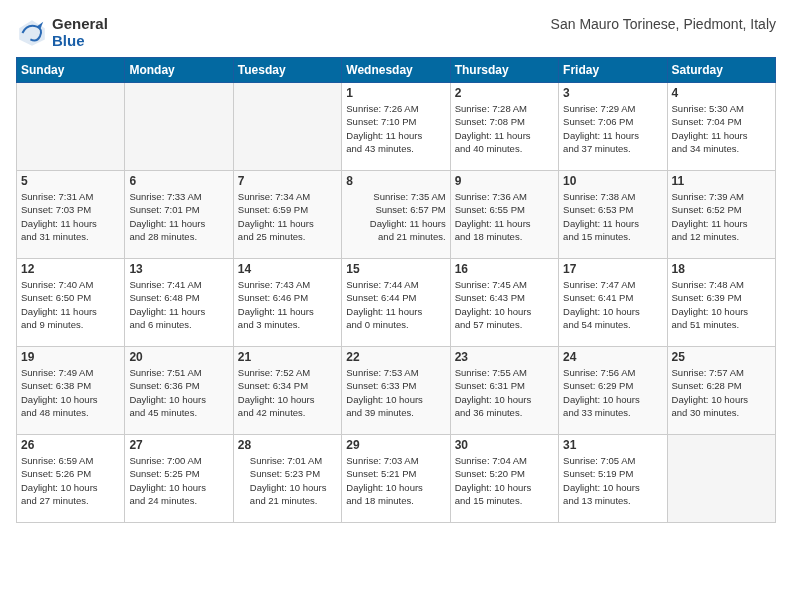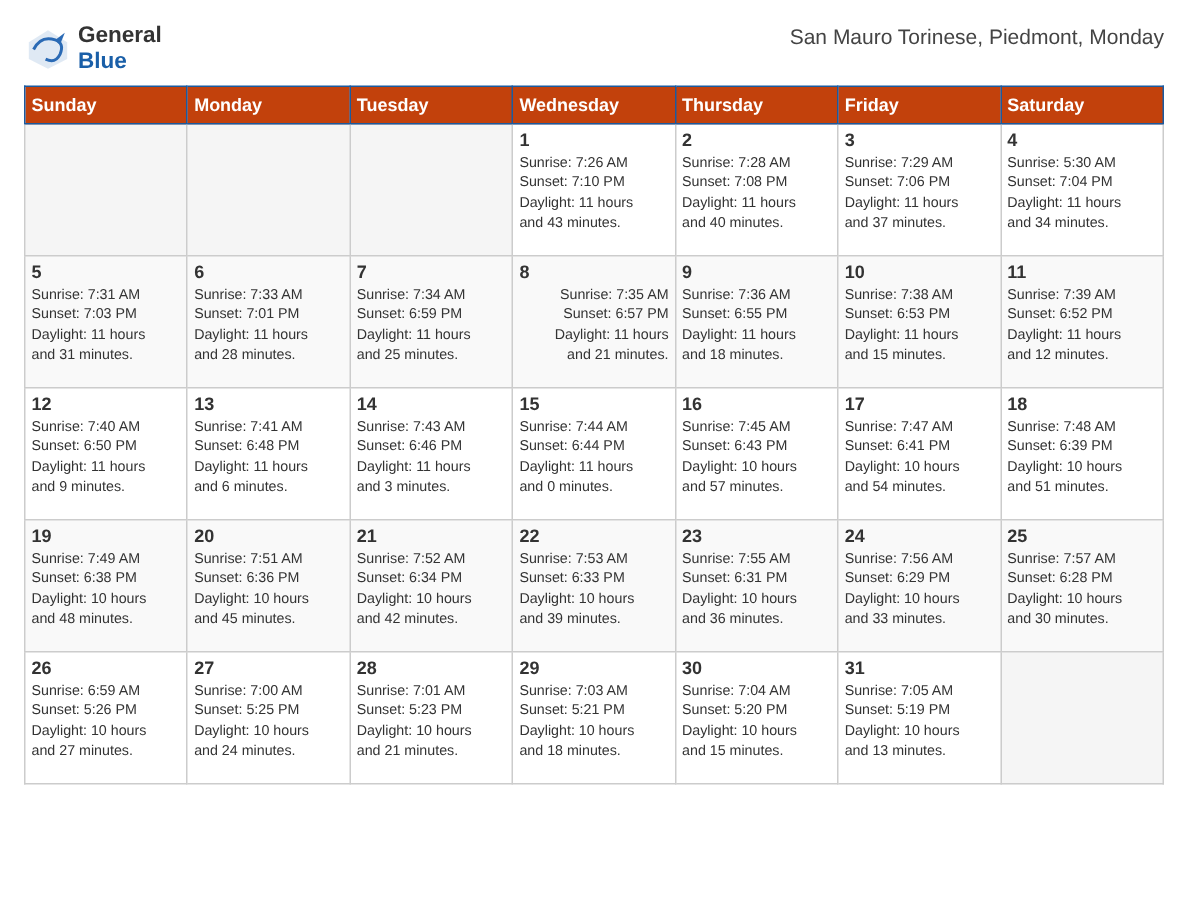--- a/index.html
+++ b/index.html
@@ -51,21 +51,21 @@
     .location {
       font-size: 14px;
       color: #444;
     }
     table {
       width: 100%;
       border-collapse: collapse;
       table-layout: fixed;
     }
     th {
-      background-color: #c2410c;
+      background-color: #0369a1;
       color: white;
       font-size: 12px;
       font-weight: bold;
       padding: 5px 4px;
       text-align: left;
       border: 1px solid #1a5a9f;
     }
     td {
       border: 1px solid #ccc;
       vertical-align: top;
@@ -105,21 +105,21 @@
       <polygon points="20,4 36,14 36,28 20,36 4,28 4,14" fill="#2a6ab5" opacity="0.15"></polygon>
       <path d="M8,20 Q14,8 26,12 Q34,15 30,24 Q26,32 18,28" fill="none" stroke="#2a6ab5" stroke-width="2.5"></path>
       <path d="M26,12 L34,6 L30,16" fill="#2a6ab5"></path>
     </svg>
     <div class="logo-text">
       <span class="logo-general">General</span>
       <span class="logo-blue">Blue</span>
     </div>
   </div>
   <div class="title-block">
-    <div class="location">San Mauro Torinese, Piedmont, Monday</div>
+    <div class="location">San Mauro Torinese, Piedmont, Italy</div>
   </div>
 </div>
 
 <table>
   <thead>
     <tr>
     <th>Sunday</th>
         <th>Monday</th>
         <th>Tuesday</th>
         <th>Wednesday</th>
@@ -325,21 +325,21 @@
         </td>
         <td>
           <div class="day-num">27</div>
           <div class="day-info" style="white-space: pre-line;">Sunrise: 7:00 AM
 Sunset: 5:25 PM
 Daylight: 10 hours
 and 24 minutes.</div>
         </td>
         <td>
           <div class="day-num">28</div>
-          <div class="day-info" style="white-space: pre-line;">Sunrise: 7:01 AM
+          <div class="day-info" style="white-space: pre-line; margin-left: 12px;">Sunrise: 7:01 AM
 Sunset: 5:23 PM
 Daylight: 10 hours
 and 21 minutes.</div>
         </td>
         <td>
           <div class="day-num">29</div>
           <div class="day-info" style="white-space: pre-line;">Sunrise: 7:03 AM
 Sunset: 5:21 PM
 Daylight: 10 hours
 and 18 minutes.</div>

